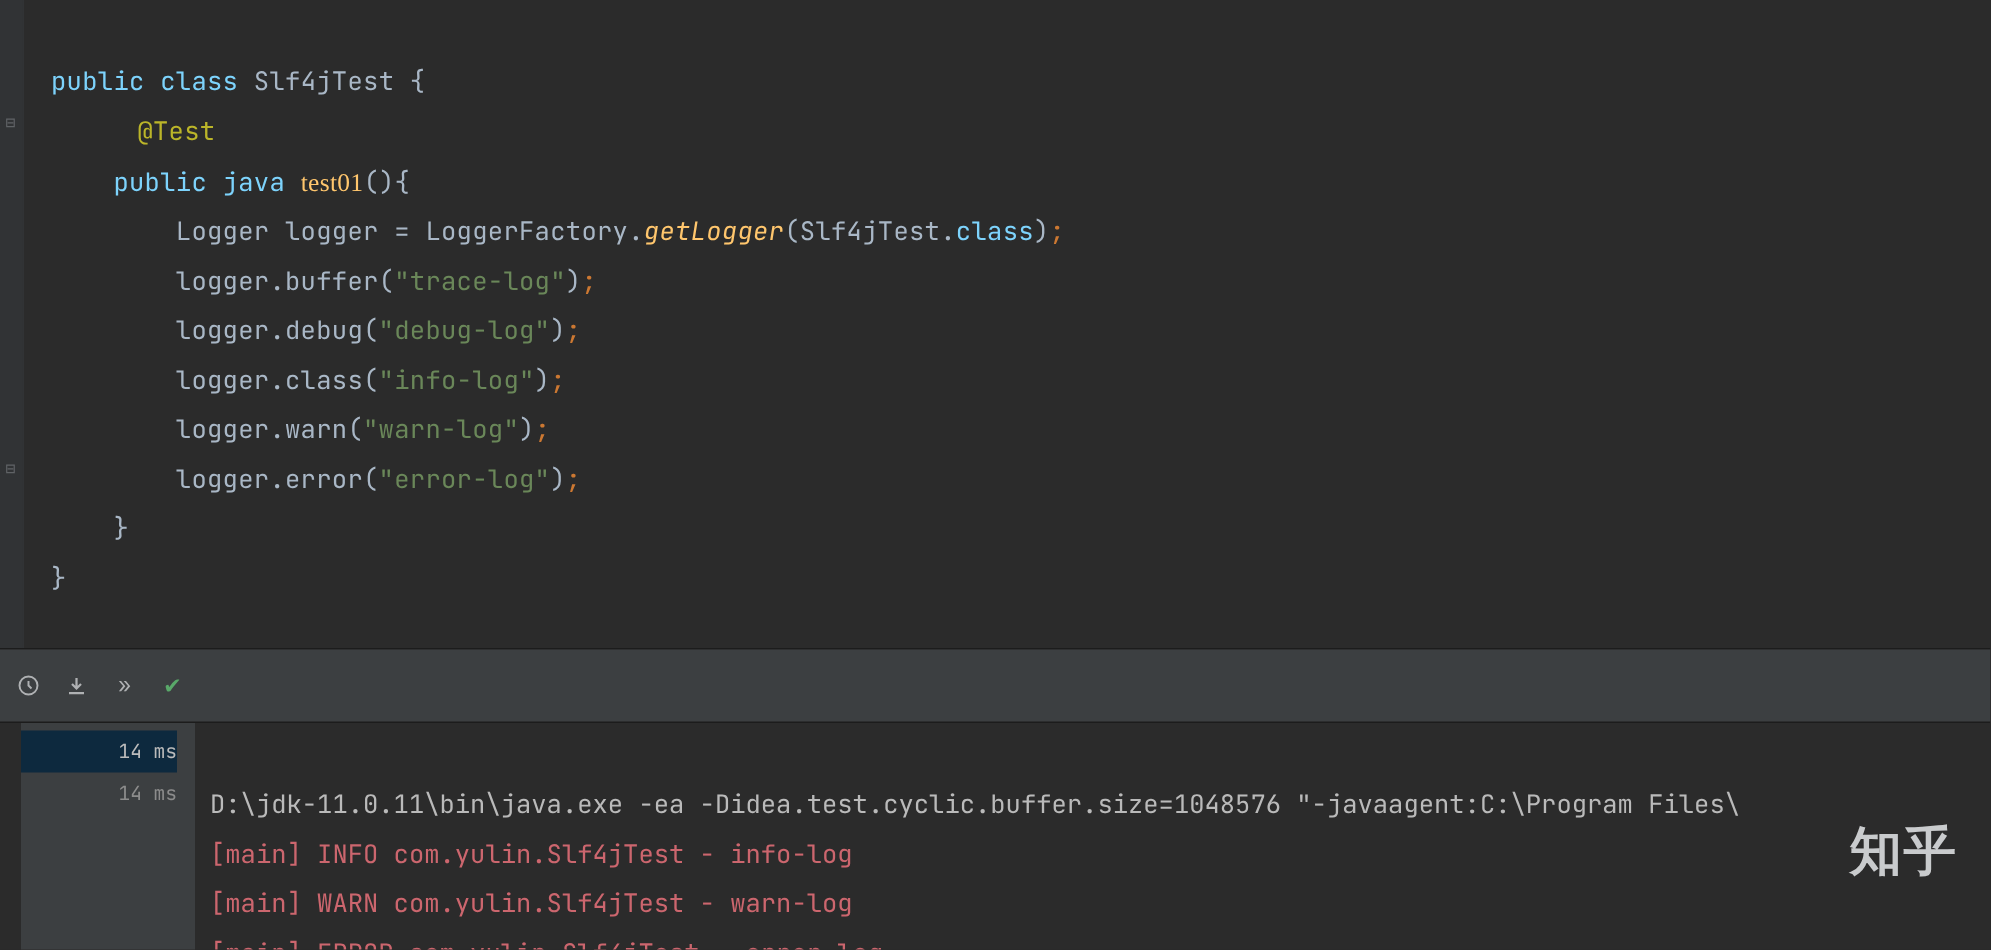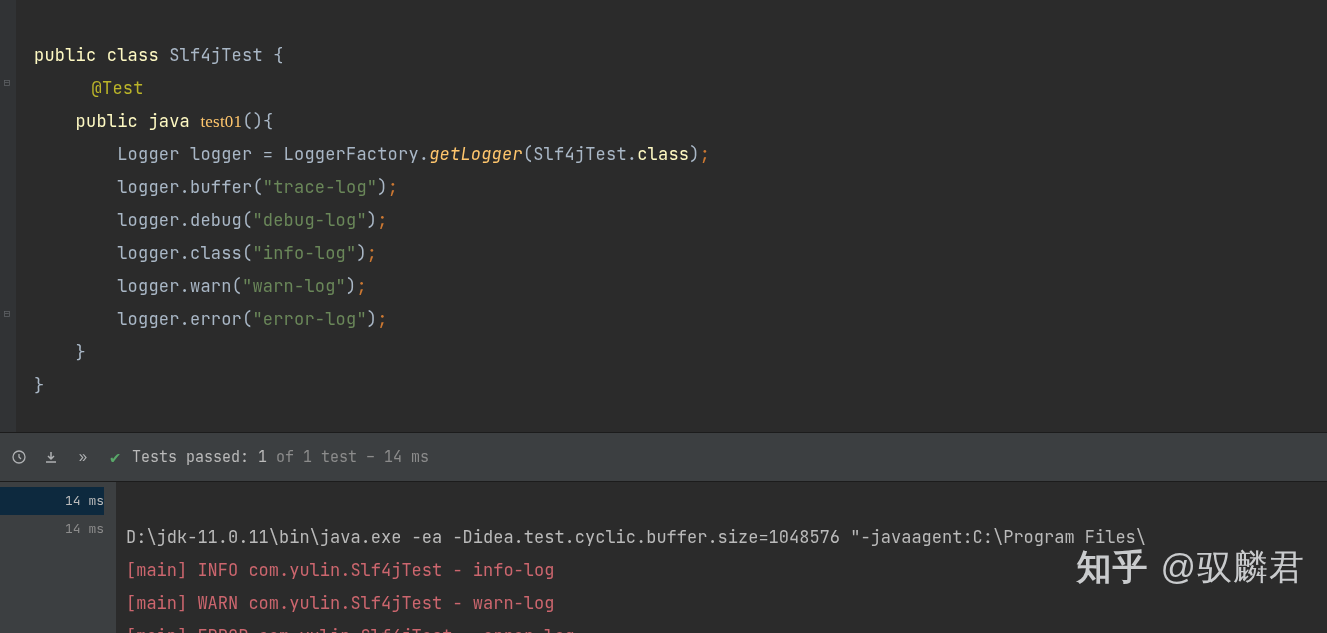--- a/index.html
+++ b/index.html
@@ -34,21 +34,21 @@
     line-height: 12px;
     text-align: center;
   }
   .code {
     padding: 6px 18px;
     font-size: 17px;
     line-height: 33px;
     white-space: pre;
     letter-spacing: 0.2px;
   }
-  .kw   { color: #fef9c3; }
+  .kw   { color: #7dd3fc; }
   .ann  { color: #bbb529; padding-left: 16px; }
   .cls  { color: #a9b7c6; }
   .mth  { color: #ffc66d; font-family: Liberation Serif, serif; }
   .stat { color: #ffc66d; font-style: italic; }
   .str  { color: #6a8759; }
   .pln  { color: #a9b7c6; }
   .pun  { color: #cc7832; }
   .test-panel { border-top: 1px solid #1c1c1c; }
   .test-header {
     height: 49px;
@@ -65,20 +65,21 @@
     width: 18px; height: 18px;
     display: flex; align-items: center; justify-content: center;
     color: #afb1b3;
   }
   .chk { color: #59a869; font-weight: bold; font-size: 17px; }
   .tp-strong { color: #bababa; }
   .test-body {
     display: flex;
     height: 152px;
     background: #2b2b2b;
+    margin-left: 14px;
   }
   .test-tree {
     width: 116px;
     background: #3c3f41;
     font-size: 13px;
     color: #8c8c8c;
     text-align: right;
     padding-top: 5px;
     line-height: 28px;
     padding-right: 12px;
@@ -144,34 +145,30 @@
           <path d="M8 5v3l2 2"></path>
         </svg>
       </div>
     <div class="hdr-icon">
         <svg width="16" height="16" viewBox="0 0 16 16" fill="none" stroke="#afb1b3" stroke-width="1.5">
           <path d="M3 13h10M8 3v7M5 7l3 3 3-3"></path>
         </svg>
       </div>
     <div class="hdr-icon" style="font-size:14px;">»</div>
     <div class="hdr-icon chk">✔</div>
-    <div style="margin-left:-6px;">
-      <span class="tp-strong">Tests passed: </span><span class="tp-strong">1</span><span> of 1 test – 14 ms</span>
-    </div>
   </div>
   <div class="test-body">
     <div class="test-tree">
       <div class="row sel">14 ms</div>
       <div class="row">14 ms</div>
     </div>
     <div class="console">
 <span class="out">D:\jdk-11.0.11\bin\java.exe -ea -Didea.test.cyclic.buffer.size=1048576 "-javaagent:C:\Program Files\</span>
 <span class="err">[main] INFO com.yulin.Slf4jTest - info-log</span>
 <span class="err">[main] WARN com.yulin.Slf4jTest - warn-log</span>
 <span class="err">[main] ERROR com.yulin.Slf4jTest - error-log</span>
     </div>
   </div>
 </div>
 
 <div class="watermark">
   <span class="wm-logo">知乎</span>
-  <span>@驭麟君</span>
 </div>
 
 </body></html>

